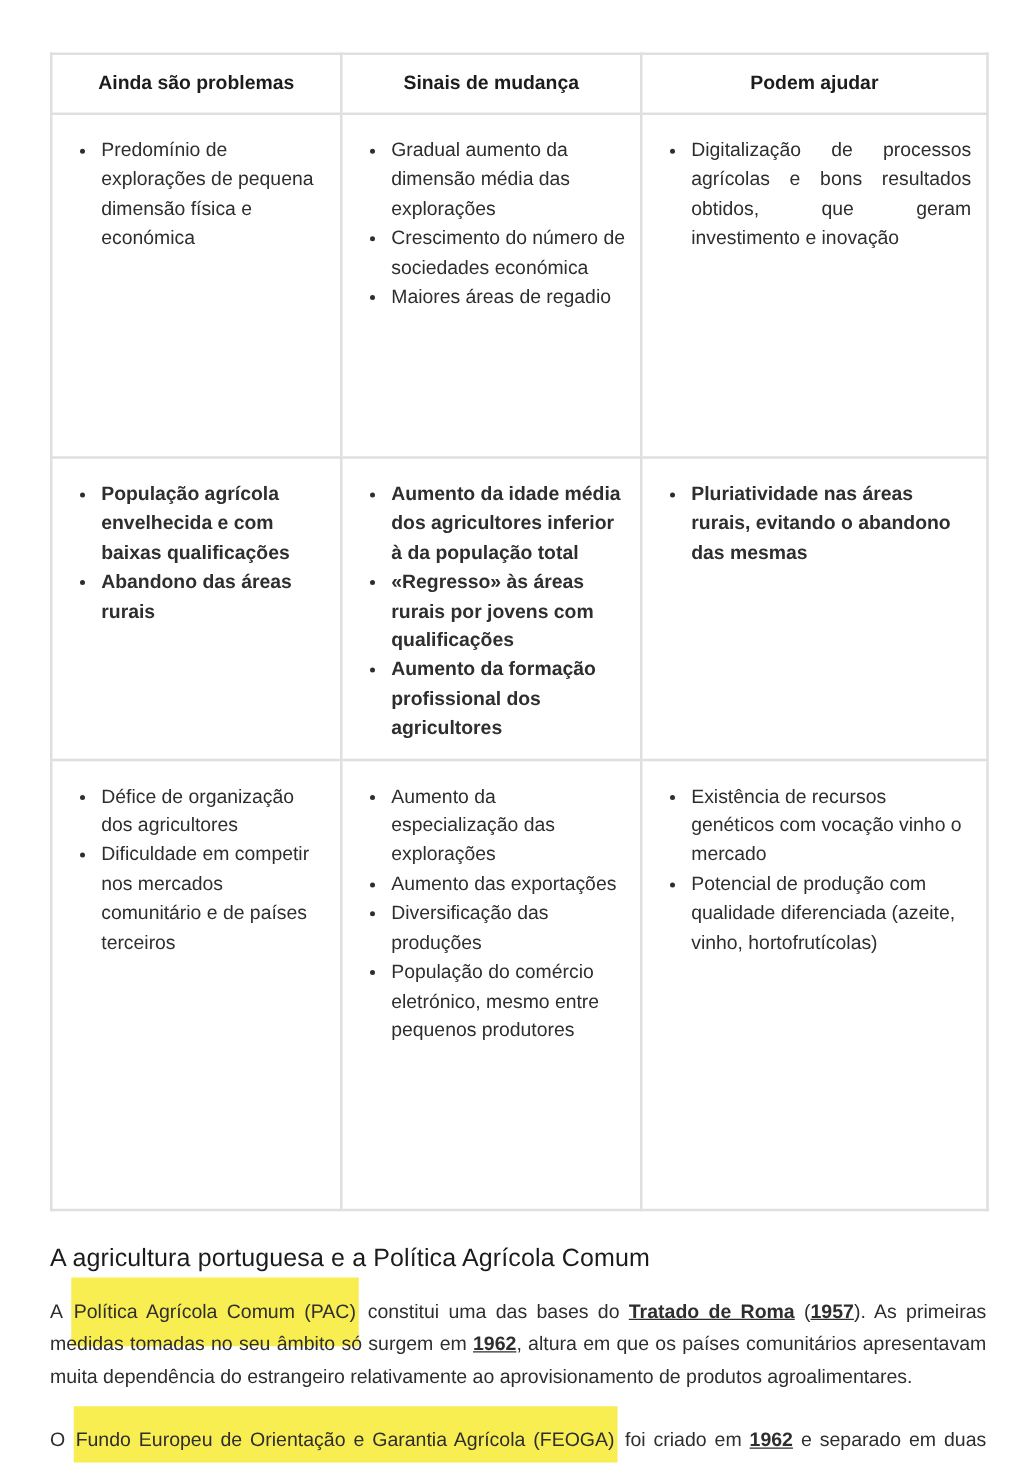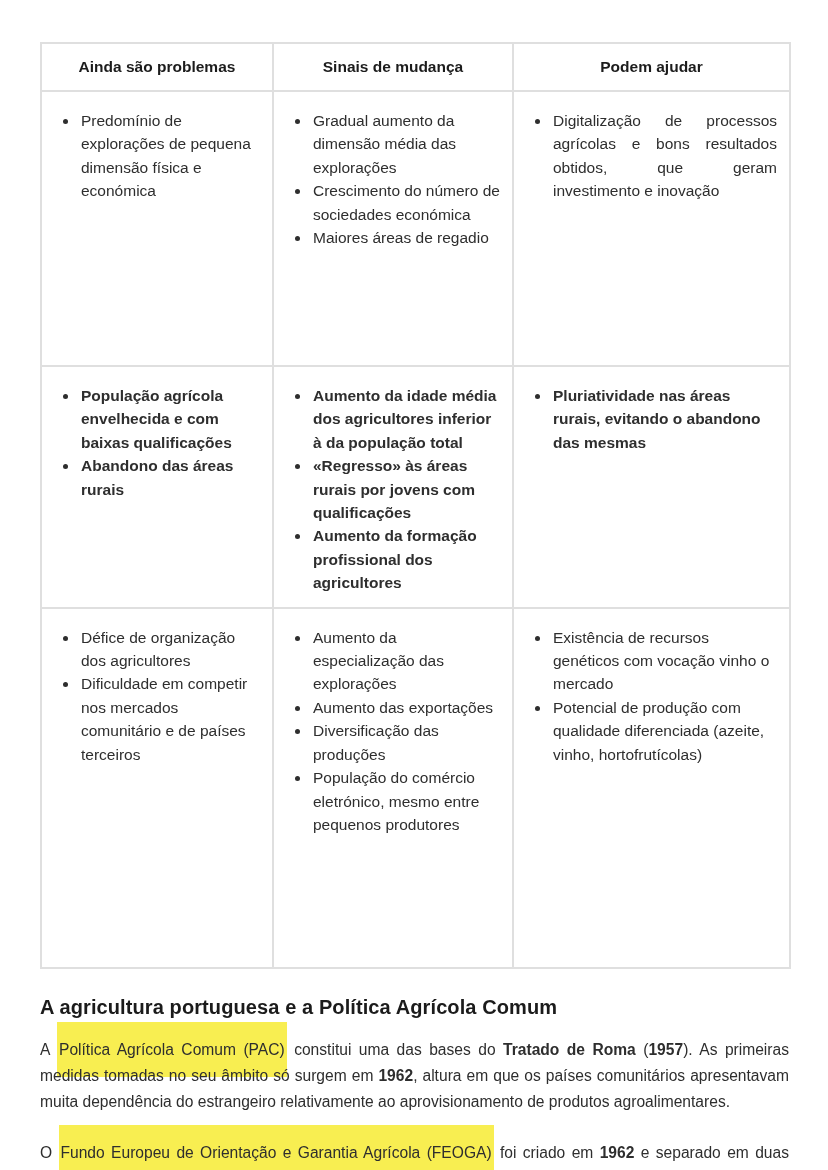--- a/index.html
+++ b/index.html
@@ -36,33 +36,33 @@
   }
   td ul { margin: 0; padding-left: 25px; list-style: disc outside; }
   td ul li { padding-left: 2px; }
   td.justify li { text-align: justify; }
   tr.row-1 { height: 275px; }
   tr.row-2 { height: 226px; font-weight: bold; }
   tr.row-3 { height: 360px; }
 
   h2.section-heading {
     font-size: 20px;
-    font-weight: 700;
+    font-weight: 400;
     color: #1b1b1b;
     margin: 27px 0 18px 0;
     letter-spacing: 0.1px;
   }
   p.body-par {
     font-size: 15.6px;
     line-height: 26px;
     text-align: justify;
     margin-bottom: 25px;
   }
   .hl { background: var(--highlight, #f8ee51); padding: 19px 2px; }
-  .b  { font-weight: 700; }
+  .b  { font-weight: 700; text-decoration: underline; }
 </style>
 </head>
 <body>
 
 <div class="page">
 
   <table class="compare">
     <colgroup>
       <col style="width:232px">
       <col style="width:240px">

